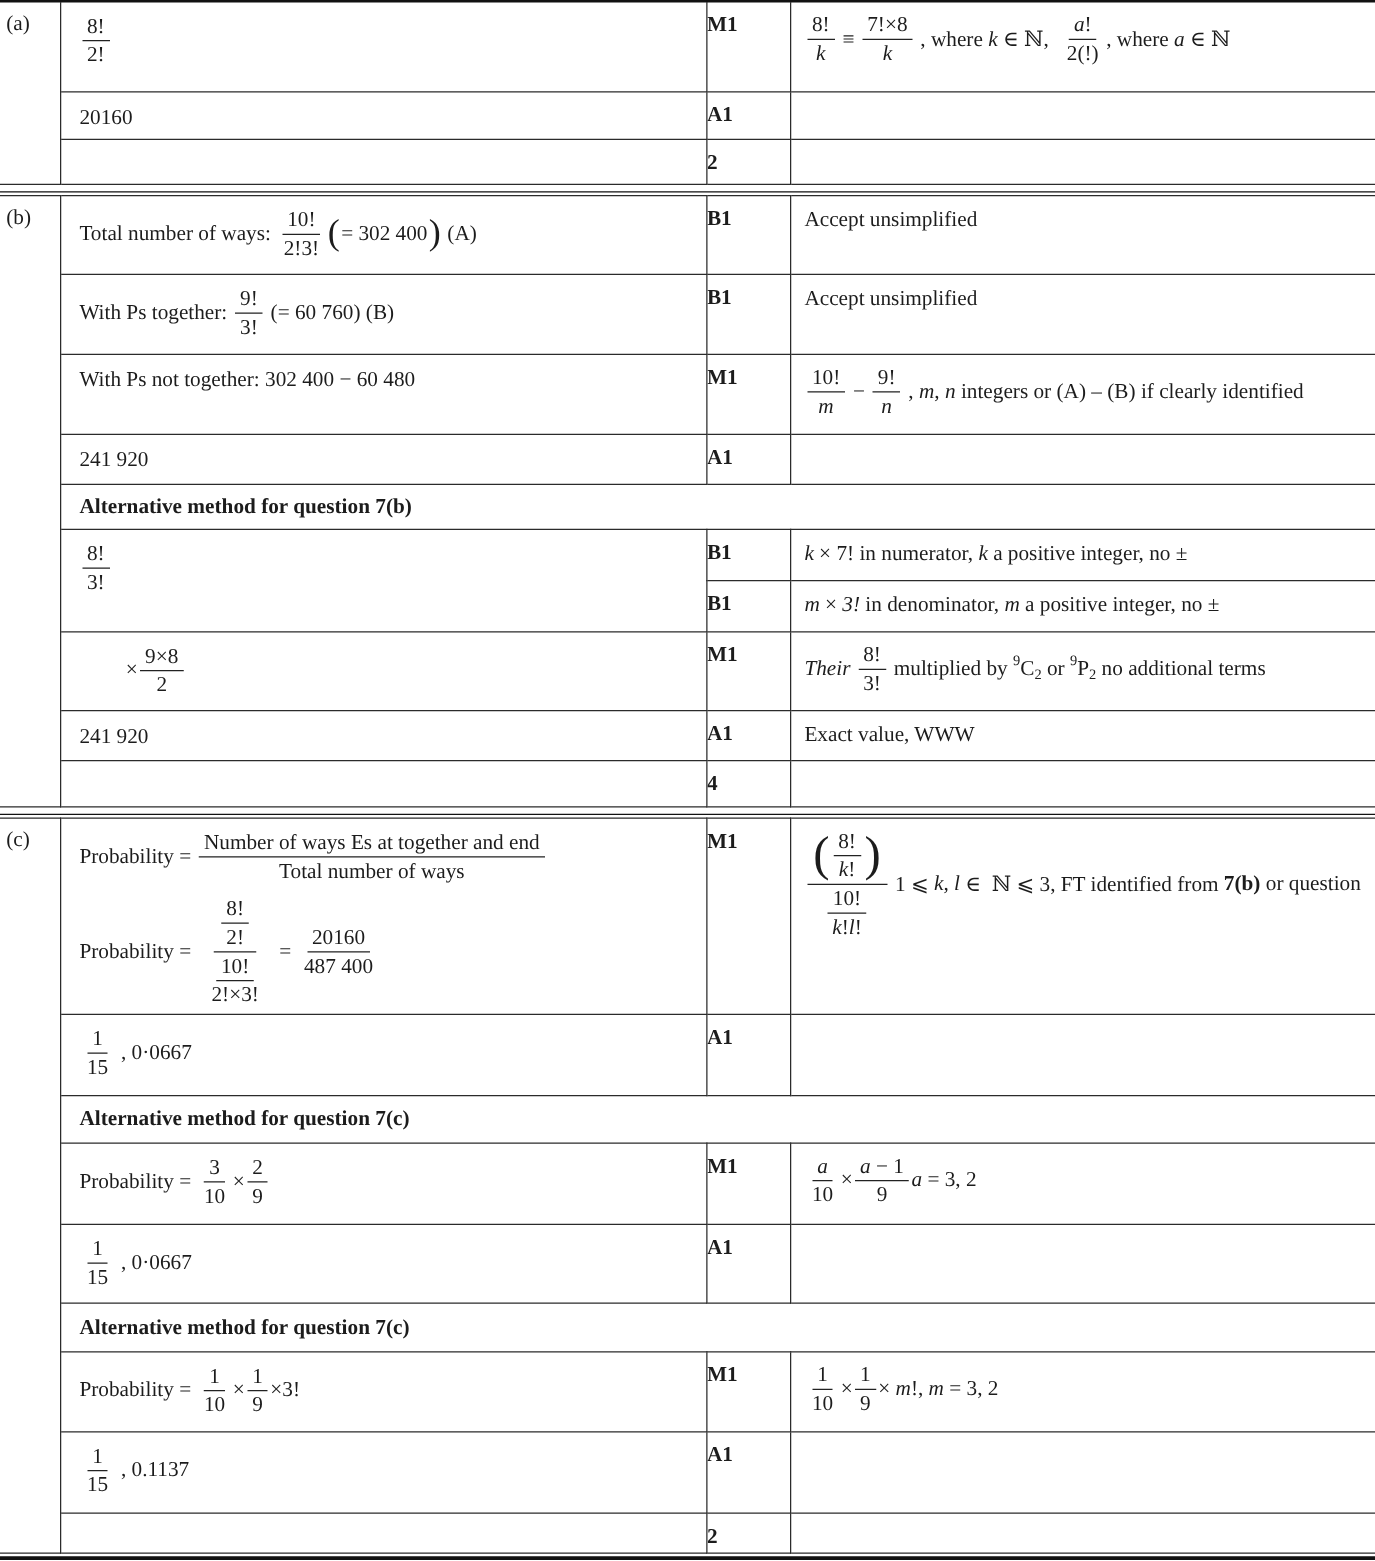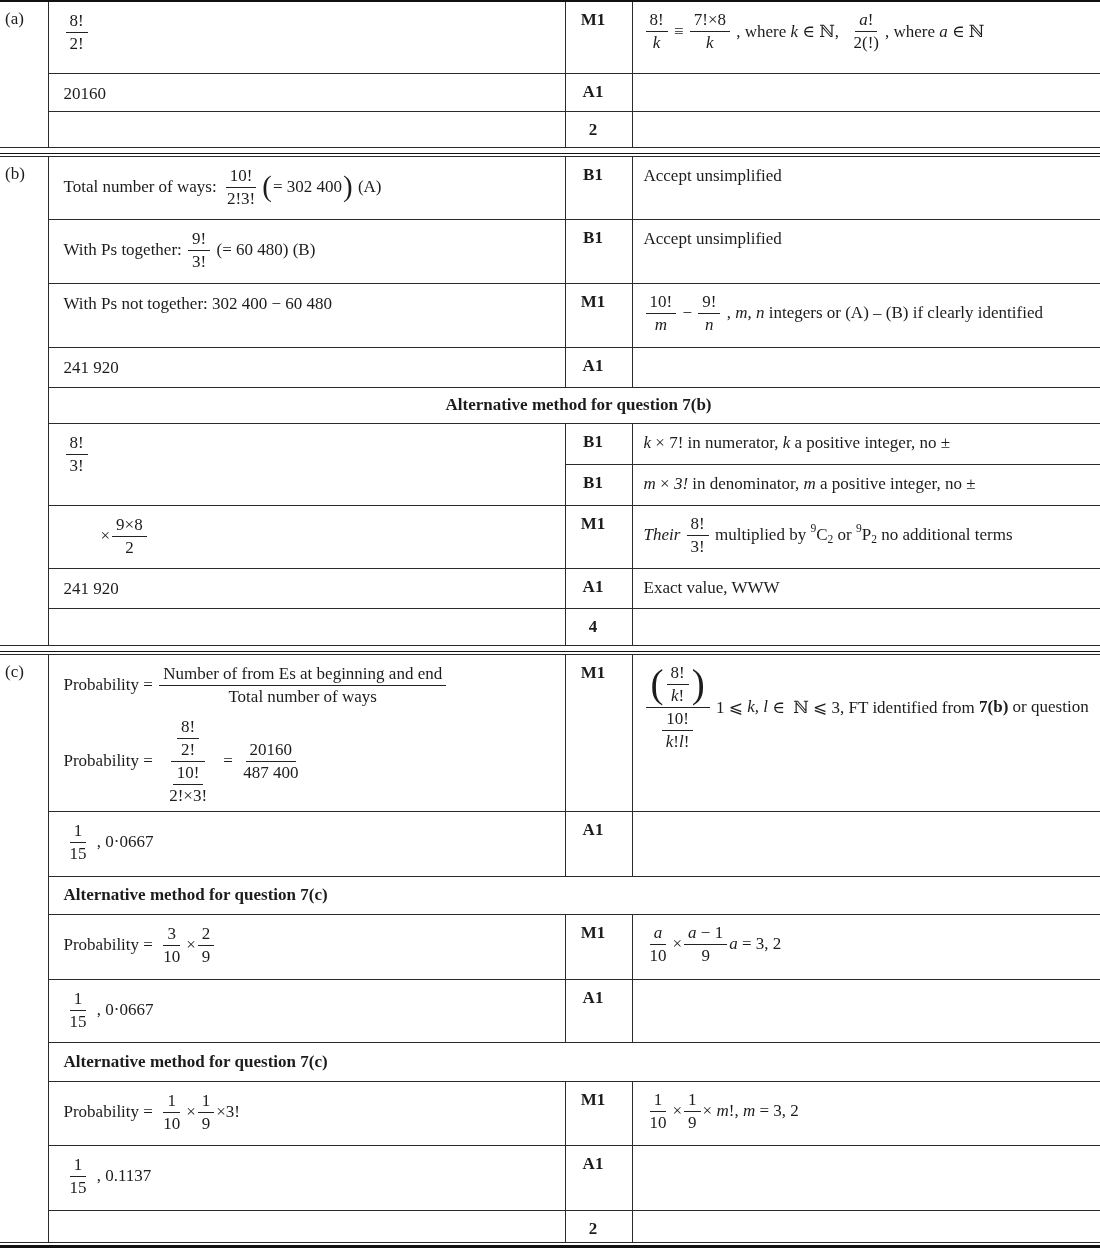--- a/index.html
+++ b/index.html
@@ -18,21 +18,21 @@
   td { border:1px solid #2b2b2b; box-sizing:border-box; overflow:hidden; }
   td.part {
     border-left:none;
     vertical-align:top;
     padding:7px 0 0 5px;
     text-align:left;
   }
   td.w { vertical-align:top; padding:9px 6px 4px 15px; }
   td.mk {
     vertical-align:top;
-    text-align:center;
+    text-align:left;
     padding:8px 11px 0 0;
     font-weight:bold;
   }
   td.cmt { vertical-align:top; padding:8px 8px 4px 11px; }
   td.hdr {
     font-weight:bold;
     vertical-align:middle;
     padding:2px 6px 2px 15px;
   }
   .mline {
@@ -197,21 +197,21 @@
             <div class="mline">
               <span class="tok">With Ps together: </span>
               <span class="frac">
                 <span class="num">
                   <span class="tok">9!</span>
                 </span>
                 <span class="den">
                   <span class="tok">3!</span>
                 </span>
               </span>
-              <span class="tok"> (= 60 480) (B)</span>
+              <span class="tok"> (= 60 760) (B)</span>
             </div>
           </td>
           <td class="mk">B1</td>
           <td class="cmt">
             <div class="mline">
               <span class="tok">Accept unsimplified</span>
             </div>
           </td>
         </tr>
         <tr style="height: 64px;">
@@ -248,21 +248,21 @@
         </tr>
         <tr style="height: 40px;">
           <td class="w">
             <div class="mline">
               <span class="tok">241 920</span>
             </div>
           </td>
           <td class="mk">A1</td>
           <td class="cmt"></td>
         </tr>
-        <tr style="height: 36px; text-align: center;">
+        <tr style="height: 36px;">
           <td class="hdr" colspan="3">Alternative method for question 7(b)</td>
         </tr>
         <tr style="height: 41px;">
           <td class="w" rowspan="2">
             <div class="mline">
               <span class="frac">
                 <span class="num">
                   <span class="tok">8!</span>
                 </span>
                 <span class="den">
@@ -361,21 +361,21 @@
         <col style="width: 468px;">
       </colgroup>
       <tbody>
         <tr style="height: 157px;">
           <td class="part" rowspan="9">(c)</td>
           <td class="w">
             <div class="mline">
               <span class="tok">Probability = </span>
               <span class="frac">
                 <span class="num">
-                  <span class="tok">Number of from Es at beginning and end</span>
+                  <span class="tok">Number of ways Es at together and end</span>
                 </span>
                 <span class="den">
                   <span class="tok">Total number of ways</span>
                 </span>
               </span>
             </div>
             <div class="mline">
               <span class="tok">Probability = </span>
               <span class="frac">
                 <span class="num">

